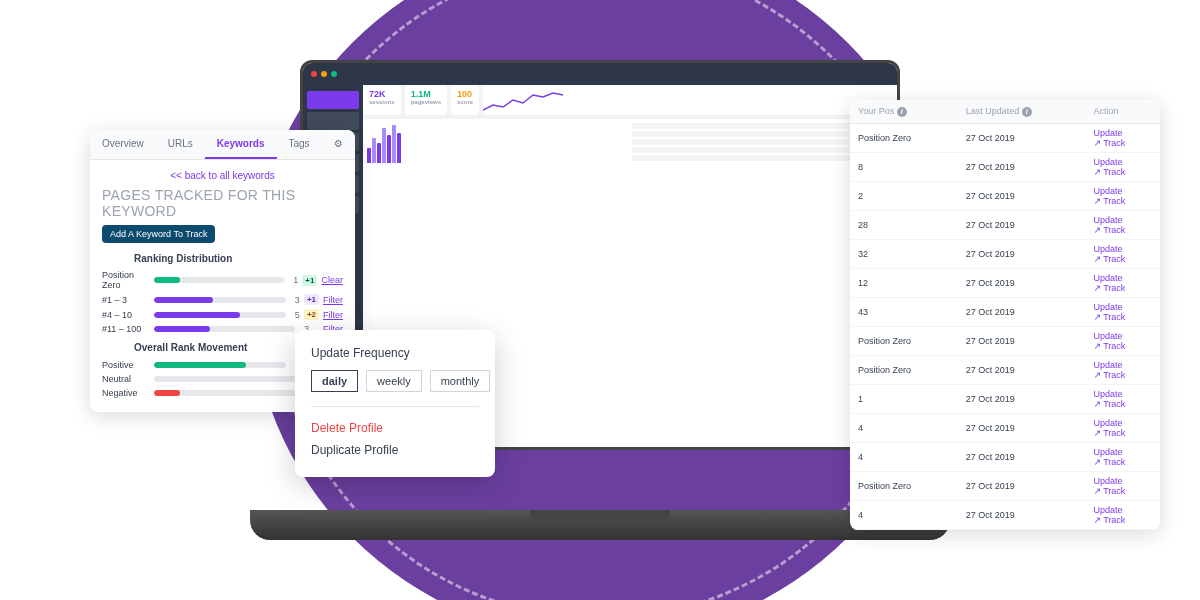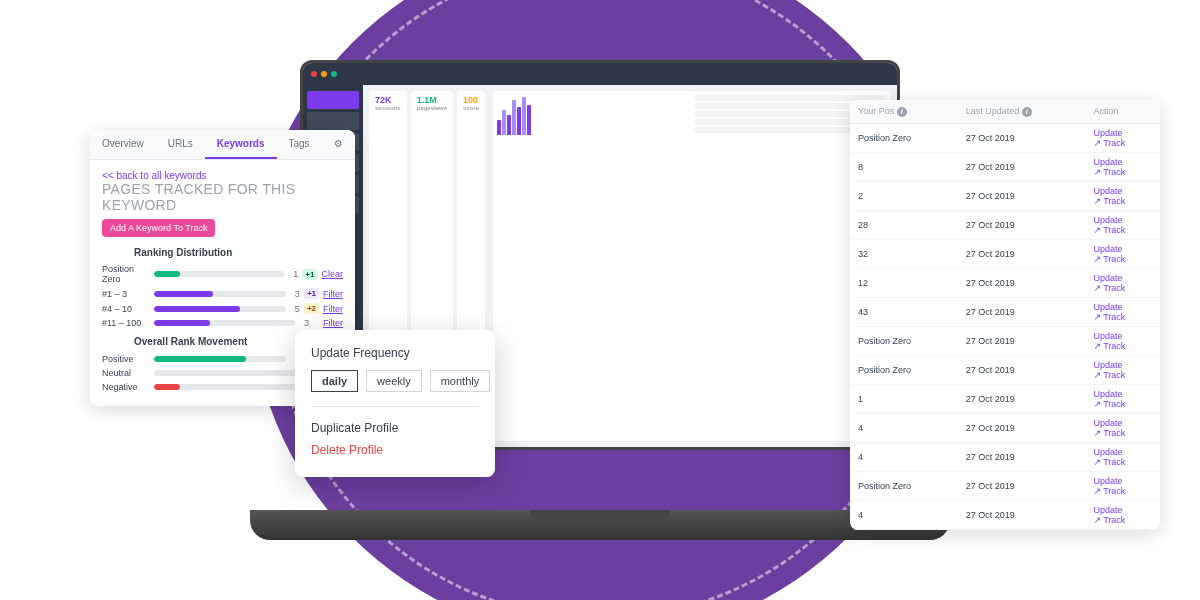--- a/index.html
+++ b/index.html
@@ -135,23 +135,22 @@
       background: rgba(255,255,255,0.1);
       border-radius: 2px;
     }
 
     .dash-sidebar-item.active {
       background: #7c3aed;
     }
 
     .dash-main {
       flex: 1;
-      padding: 6px;
-      display: flex;
-      flex-direction: row;
+      display: flex;
+      flex-direction: column;
       gap: 4px;
     }
 
     .dash-stats-row {
       display: flex;
       gap: 4px;
     }
 
     .dash-stat {
       background: #fff;
@@ -231,33 +230,35 @@
       font-weight: 600;
     }
 
     .panel-body {
       padding: 10px 12px;
     }
 
     .back-link {
       color: #7c3aed;
       font-size: 10px;
+      margin-bottom: 6px;
       display: block;
+      text-align: center;
     }
 
     .section-label {
       font-size: 14px;
       color: #9ca3af;
       margin-bottom: 6px;
       text-transform: uppercase;
       letter-spacing: 0.3px;
     }
 
     .add-keyword-btn {
-      background: #ec4899;
+      background: #0c4a6e;
       color: #fff;
       border: none;
       border-radius: 4px;
       padding: 4px 8px;
       font-size: 9px;
       margin-bottom: 10px;
       cursor: pointer;
     }
 
     .ranking-section-title {
@@ -760,15 +761,15 @@
 </div>
 
 <div class="popup-dropdown">
   <div class="popup-section-title">Update Frequency</div>
   <div class="freq-options">
     <button class="freq-btn active">daily</button>
     <button class="freq-btn">weekly</button>
     <button class="freq-btn">monthly</button>
   </div>
   <hr class="popup-divider">
+  <div class="popup-action danger">Delete Profile</div>
   <div class="popup-action normal">Duplicate Profile</div>
-  <div class="popup-action danger">Delete Profile</div>
 </div>
 
 </body></html>

